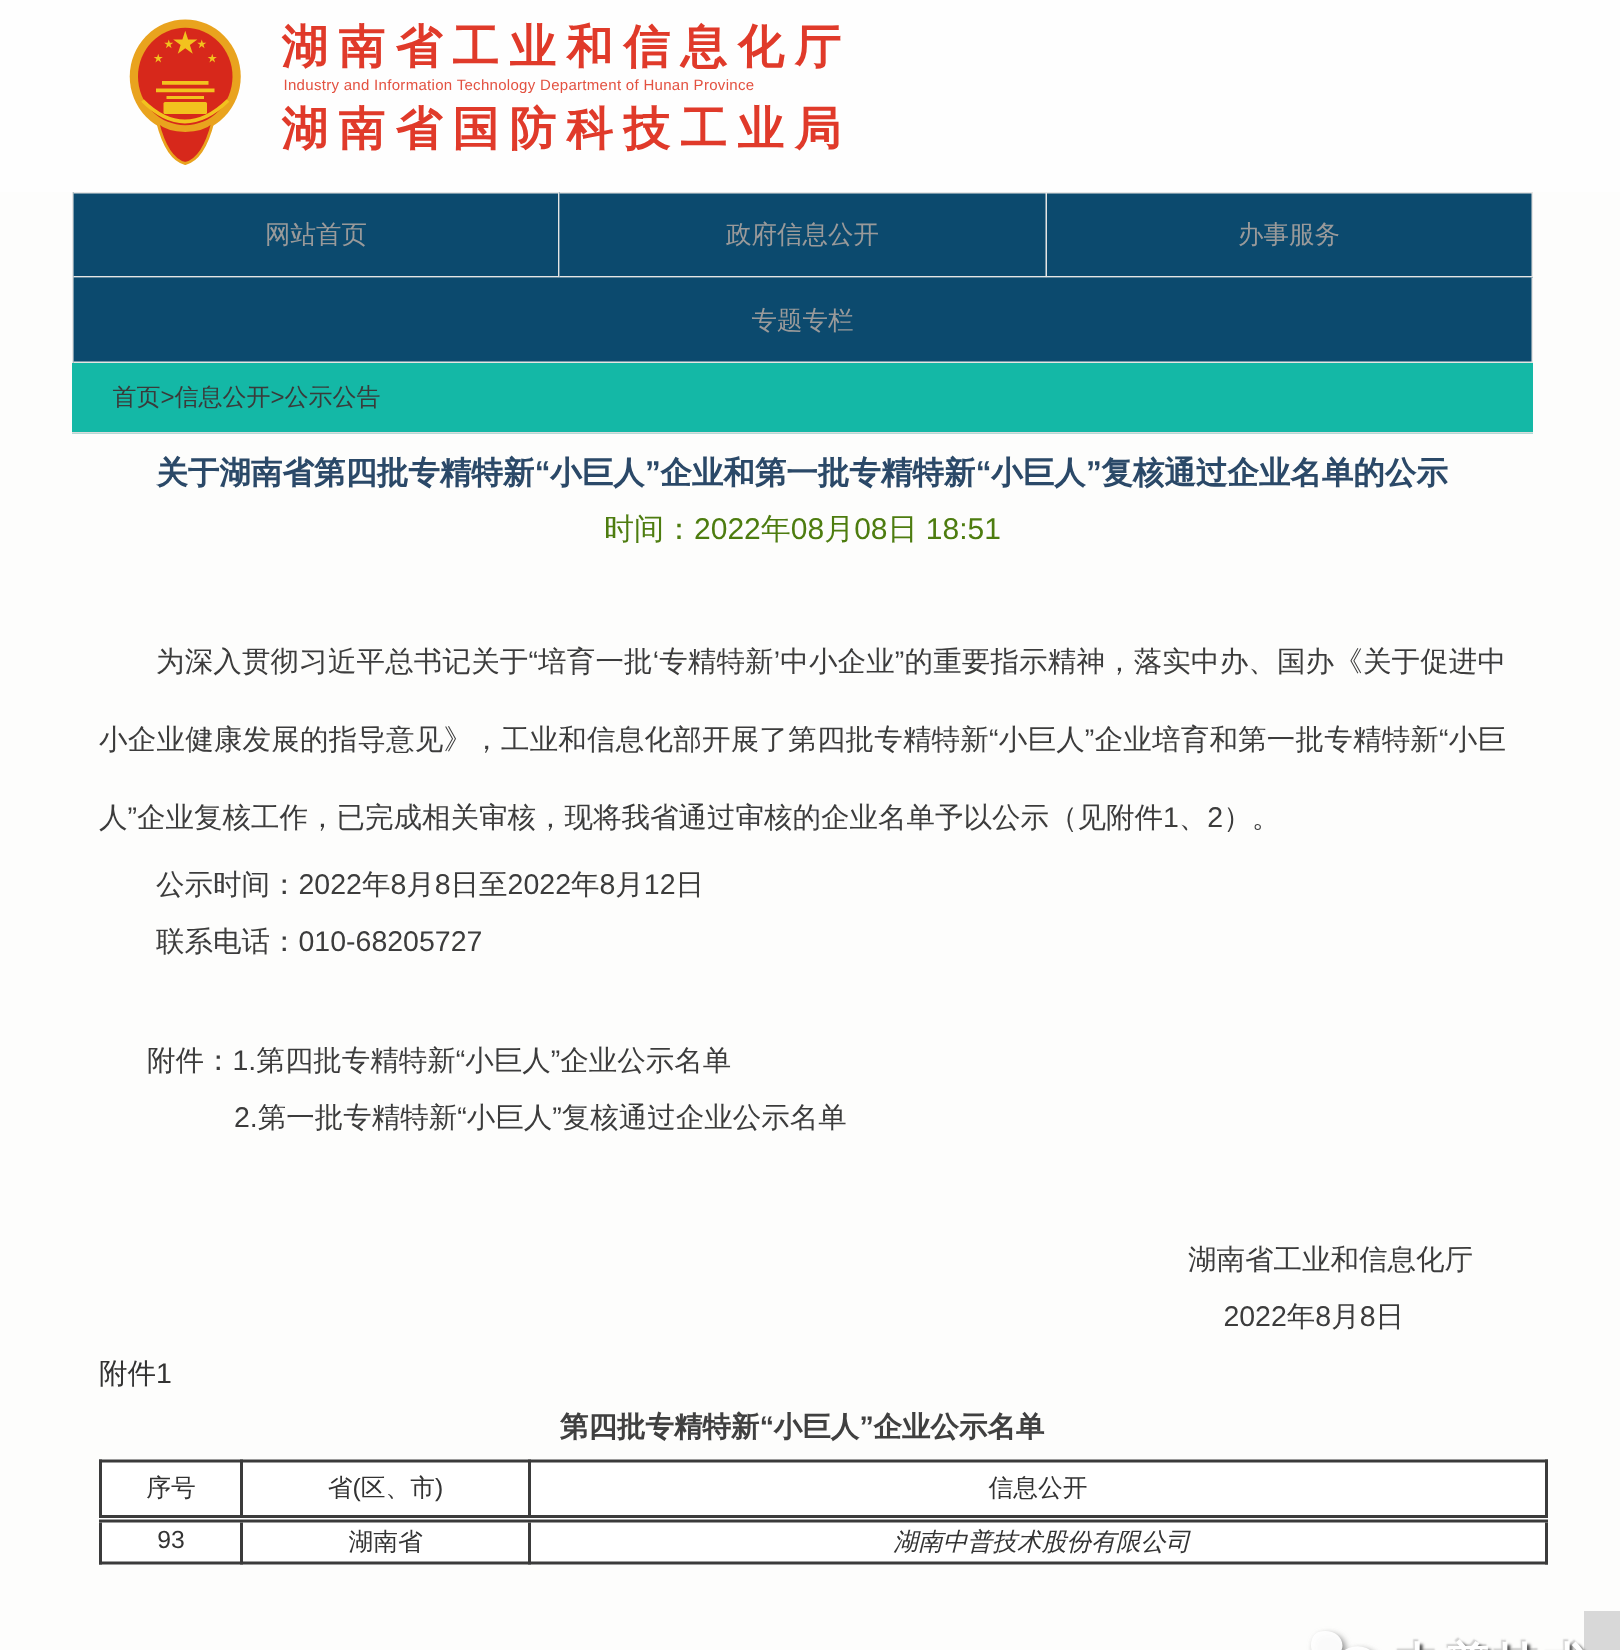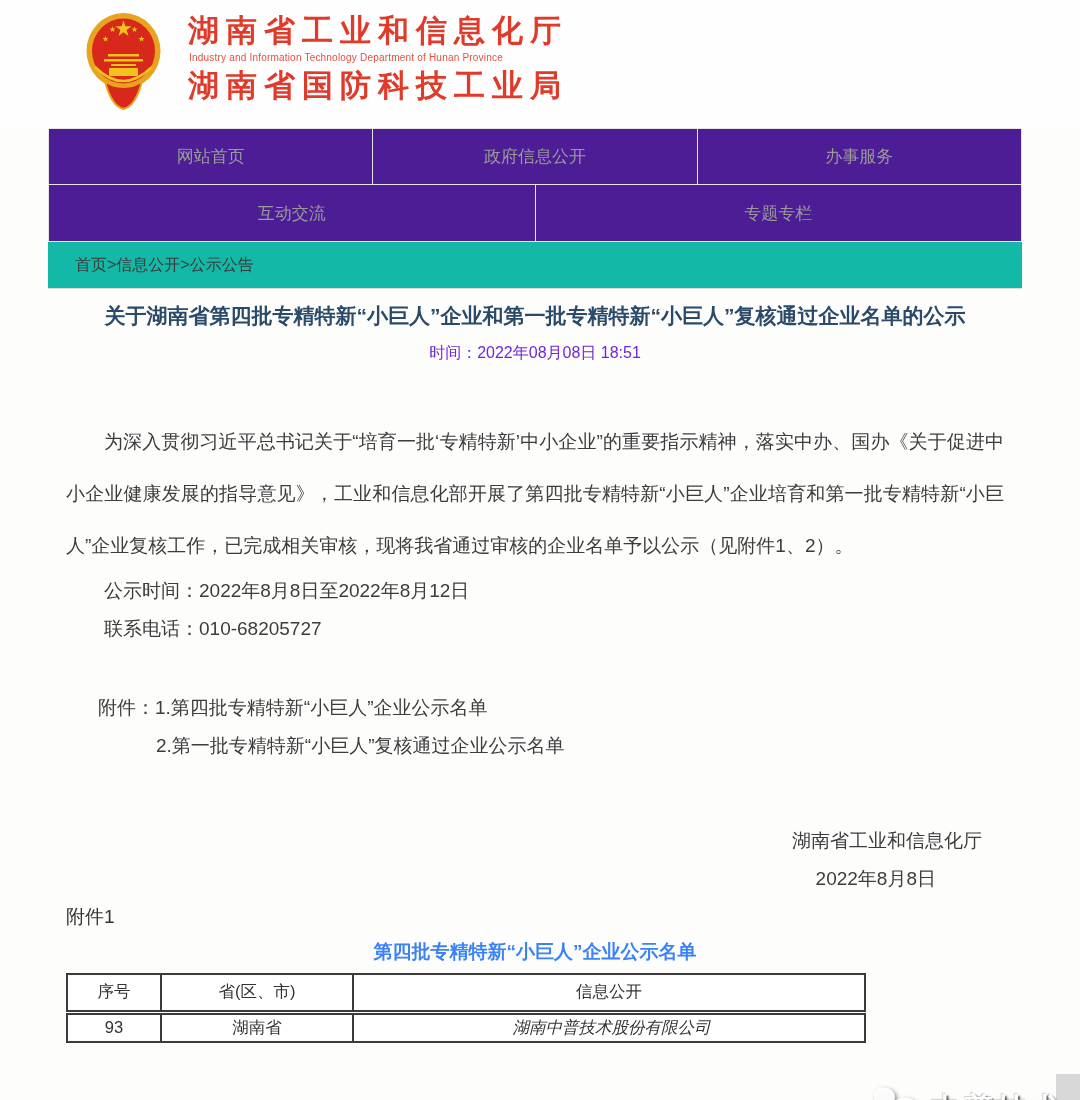--- a/index.html
+++ b/index.html
@@ -14,42 +14,42 @@
   .emblem { width:77px; height:104px; flex:0 0 auto; }
   .site-titles { margin-left:26px; padding-top:3px; }
   .org-cn { font-size:31px; font-weight:bold; letter-spacing:7px; line-height:37px; color:#e03a2a; }
   .org-en { font-size:10px; color:#e35140; letter-spacing:0.2px; line-height:15px; margin:1px 0 2px 1px; }
   
   .nav { width:974px; margin-left:48px; border-left:1px solid #e6e5e4; background:#fff; }
   .nav-row { display:flex; }
   .nav-cell {
     flex:1; height:57px; display:flex; align-items:center; justify-content:center;
     border-right:1px solid #e6e5e4; border-bottom:1px solid #e6e5e4;
-    font-size:17px; color:#9a9a9a; cursor:pointer; background:#4c1d95;
+    font-size:17px; color:#9a9a9a; cursor:pointer; background:#0c4a6e;
   }
   .nav-row.first .nav-cell { border-top:1px solid #e6e5e4; }
   
   .breadcrumb-bar { width:974px; margin-left:48px; padding:13px 0 12px 27px; border-bottom:1px solid #dcdcdc; background:#14b8a6; }
   .breadcrumb { font-size:16px; color:#3a3a3a; cursor:pointer; }
   
   .article { width:974px; margin-left:48px; padding:0 18px; position:relative; }
   .doc-title { margin-top:13px; text-align:center; font-size:21px; font-weight:bold; color:#2b4968; line-height:28px; }
-  .doc-time { margin-top:12px; text-align:center; font-size:16px; color:#6d28d9; line-height:22px; }
+  .doc-time { margin-top:12px; text-align:center; font-size:20px; color:#4d7c0f; line-height:22px; }
   .doc-body { margin-top:52px; font-size:19px; color:#3c3c3c; }
   .para { line-height:52px; text-indent:2em; text-align:justify; }
   .line { line-height:38px; text-indent:2em; }
   .attachments { margin-top:41px; }
   .att-line { line-height:38px; padding-left:32px; }
   .att-line.second { padding-left:90px; }
   .signature { margin-top:57px; text-align:right; padding-right:22px; font-size:19px; color:#3c3c3c; line-height:38px; }
   .signature-date { text-align:right; padding-right:68px; font-size:19px; color:#3c3c3c; line-height:38px; }
   .att1-label { margin-top:6px; font-size:19px; color:#333; line-height:26px; }
-  .table-title { margin-top:9px; text-align:center; font-size:19px; font-weight:bold; color:#3b82f6; line-height:26px; }
+  .table-title { margin-top:9px; text-align:center; font-size:19px; font-weight:bold; color:#404040; line-height:26px; }
   
-  table.list { width:800px; margin-top:8px; border-collapse:collapse; background:#fff; }
+  table.list { width:966px; margin-top:8px; border-collapse:collapse; background:#fff; }
   table.list th, table.list td { border:2px solid #3b3b3b; font-weight:normal; }
   table.list th {
     height:38px; font-size:16.5px; color:#333;
     border-bottom:5px double #3b3b3b; text-align:center;
   }
   table.list td { height:30px; font-size:16.5px; color:#333; text-align:center; }
   td.company, th.company { text-align:left; padding-left:5px;font-style:italic; }
   .col-no { width:94px; } .col-prov { width:192px; }
   th.col-comp { text-align:center; }
   
@@ -94,21 +94,20 @@
     </div>
   </div>
 
   <div class="nav">
     <div class="nav-row first">
       <div class="nav-cell">网站首页</div>
       <div class="nav-cell">政府信息公开</div>
       <div class="nav-cell">办事服务</div>
     </div>
     <div class="nav-row">
-      <div class="nav-cell">互动交流</div>
       <div class="nav-cell">专题专栏</div>
     </div>
   </div>
 
   <div class="breadcrumb-bar">
     <span class="breadcrumb">首页&gt;信息公开&gt;公示公告</span>
   </div>
 
   <div class="article">
     <div class="doc-title">关于湖南省第四批专精特新“小巨人”企业和第一批专精特新“小巨人”复核通过企业名单的公示</div>

